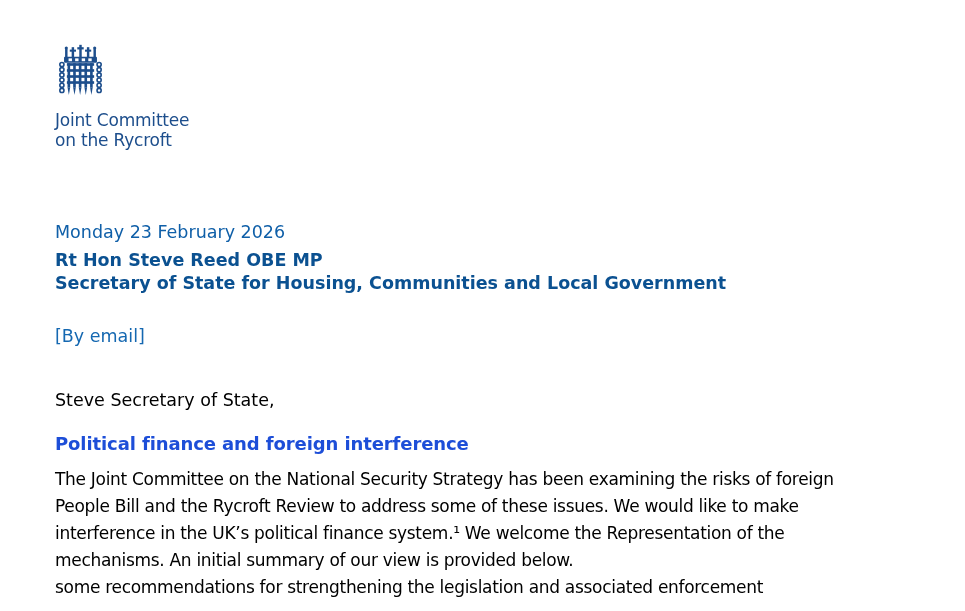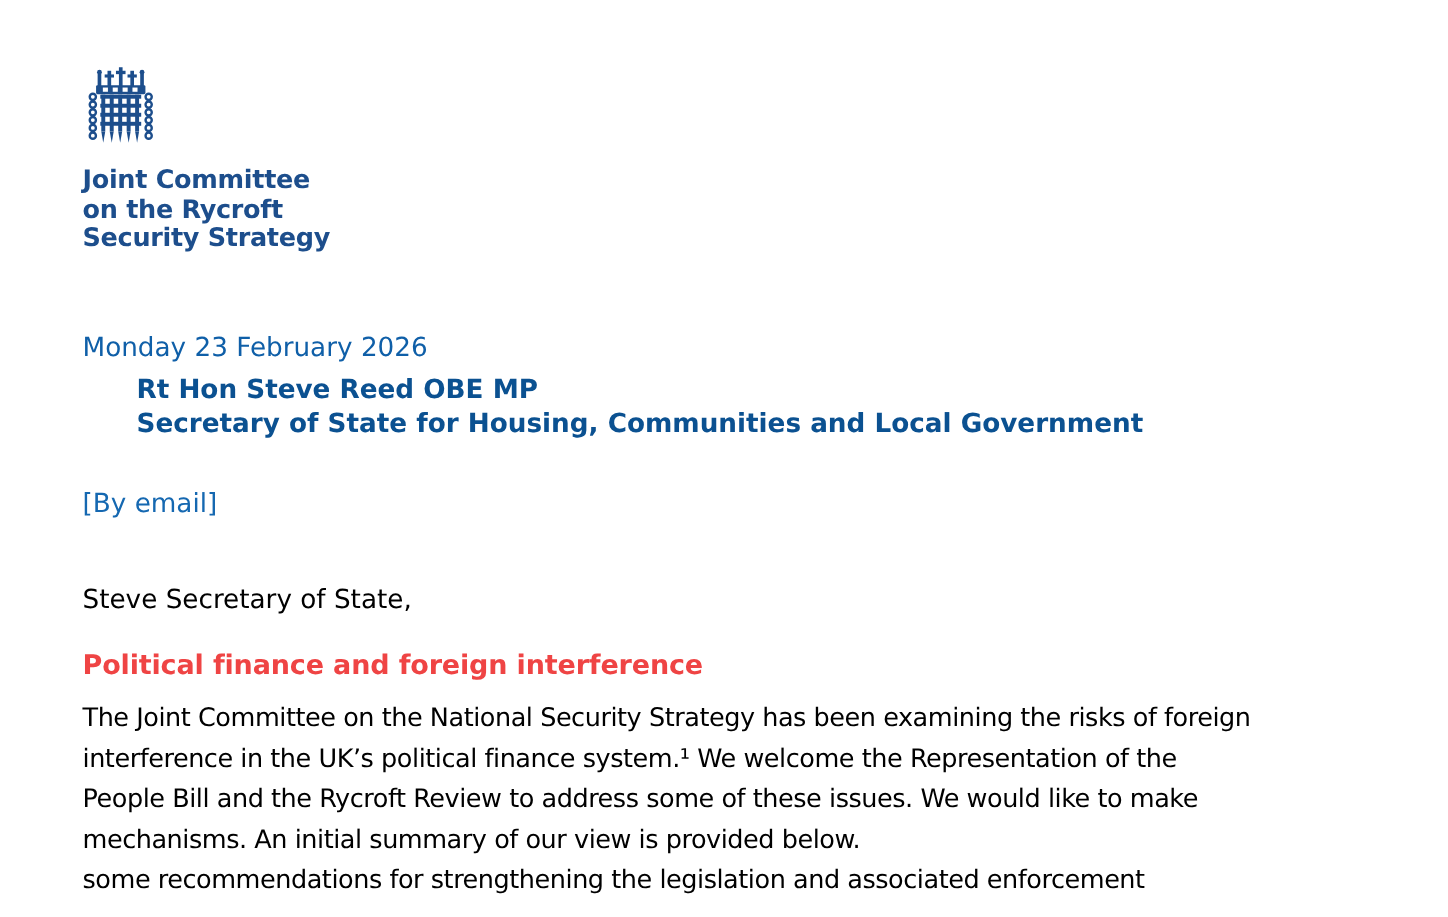--- a/index.html
+++ b/index.html
@@ -20,61 +20,60 @@
     left: 55px;
     top: 42px;
   }
   .logo {
     display: block;
     margin-left: 2px;
   }
   .brand-name {
     margin-top: 6px;
     color: #1d4e8c;
-    font-weight: bold;
+    font-weight: normal;
     font-size: 17px;
     line-height: 19.5px;
     letter-spacing: -0.2px;
   }
   .date-line {
     position: absolute;
     left: 55px;
     top: 204px;
     color: #0f5fa8;
     font-size: 17.5px;
   }
   .recipient-block {
     position: absolute;
     left: 55px;
     top: 249px;
     color: #0b5191;
     font-weight: bold;
     font-size: 17.5px;
     line-height: 22.5px;
-    margin-left: 36px;
   }
   .delivery-note {
     position: absolute;
     left: 55px;
     top: 308px;
     color: #1568b1;
     font-size: 17.5px;
   }
   .salutation {
     position: absolute;
     left: 55px;
     top: 372px;
     color: #000000;
     font-size: 17.5px;
   }
   .subject-heading {
     position: absolute;
     left: 55px;
     top: 421px;
-    color: #ef4444;
+    color: #1d4ed8;
     font-weight: bold;
     font-size: 18px;
     letter-spacing: -0.1px;
   }
   .body-paragraph {
     position: absolute;
     left: 55px;
     top: 466px;
     color: #000000;
     font-size: 17px;
@@ -142,38 +141,37 @@
         <circle cx="44.8" cy="29" r="2.2"></circle>
         <circle cx="44.8" cy="34.5" r="2.2"></circle>
         <circle cx="44.8" cy="40" r="2.2"></circle>
         <circle cx="44.8" cy="45.5" r="2.2"></circle>
         <circle cx="44.8" cy="51" r="2.2"></circle>
       </g>
     </svg>
     <div class="brand-name">
       <div>Joint Committee</div>
       <div>on the Rycroft</div>
-      <div>Security Strategy</div>
     </div>
   </header>
 
   <p class="date-line">Monday 23 February 2026</p>
 
   <div class="recipient-block">
     <div>Rt Hon Steve Reed OBE MP</div>
     <div>Secretary of State for Housing, Communities and Local Government</div>
   </div>
 
   <p class="delivery-note">[By email]</p>
 
   <p class="salutation">Steve Secretary of State,</p>
 
   <h1 class="subject-heading">Political finance and foreign interference</h1>
 
   <div class="body-paragraph">
     <div>The Joint Committee on the National Security Strategy has been examining the risks of foreign</div>
+    <div>People Bill and the Rycroft Review to address some of these issues. We would like to make</div>
     <div>interference in the UK’s political finance system.¹ We welcome the Representation of the</div>
-    <div>People Bill and the Rycroft Review to address some of these issues. We would like to make</div>
     <div>mechanisms. An initial summary of our view is provided below.</div>
     <div>some recommendations for strengthening the legislation and associated enforcement</div>
   </div>
 
 </div>
 
 </body></html>

